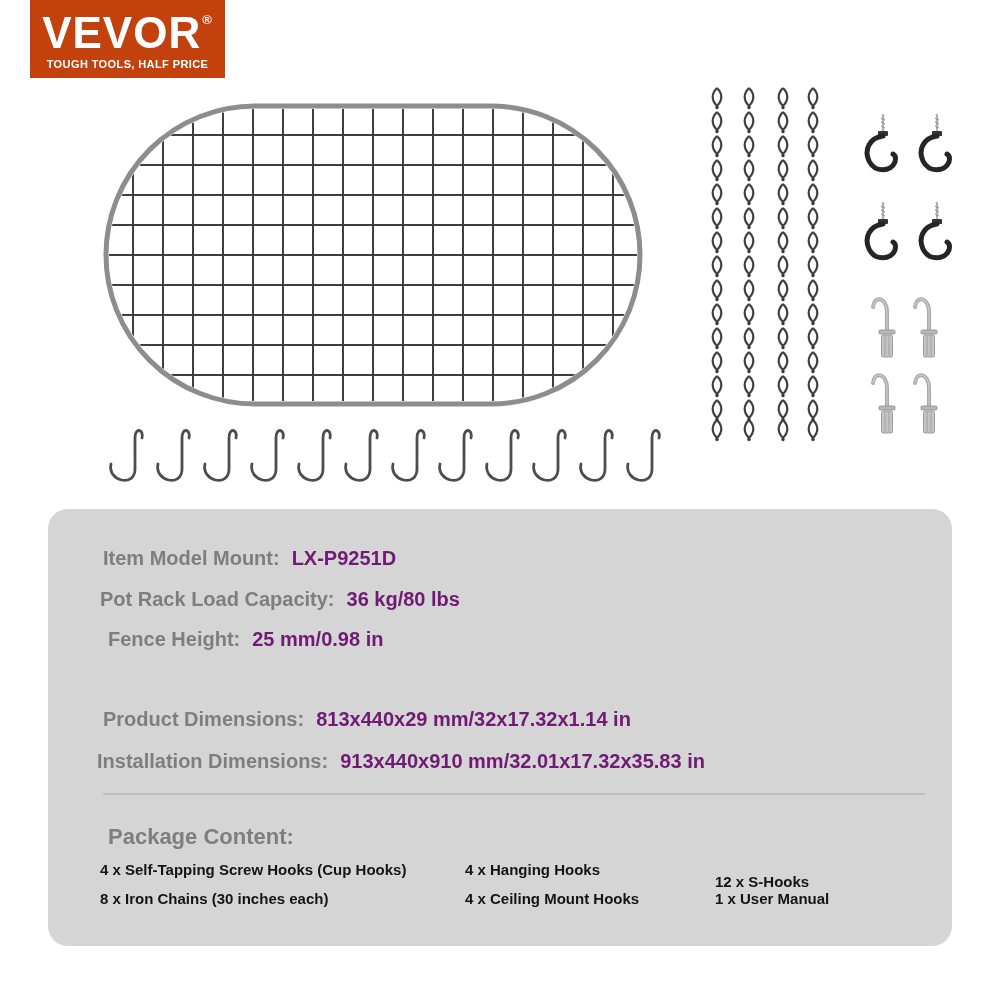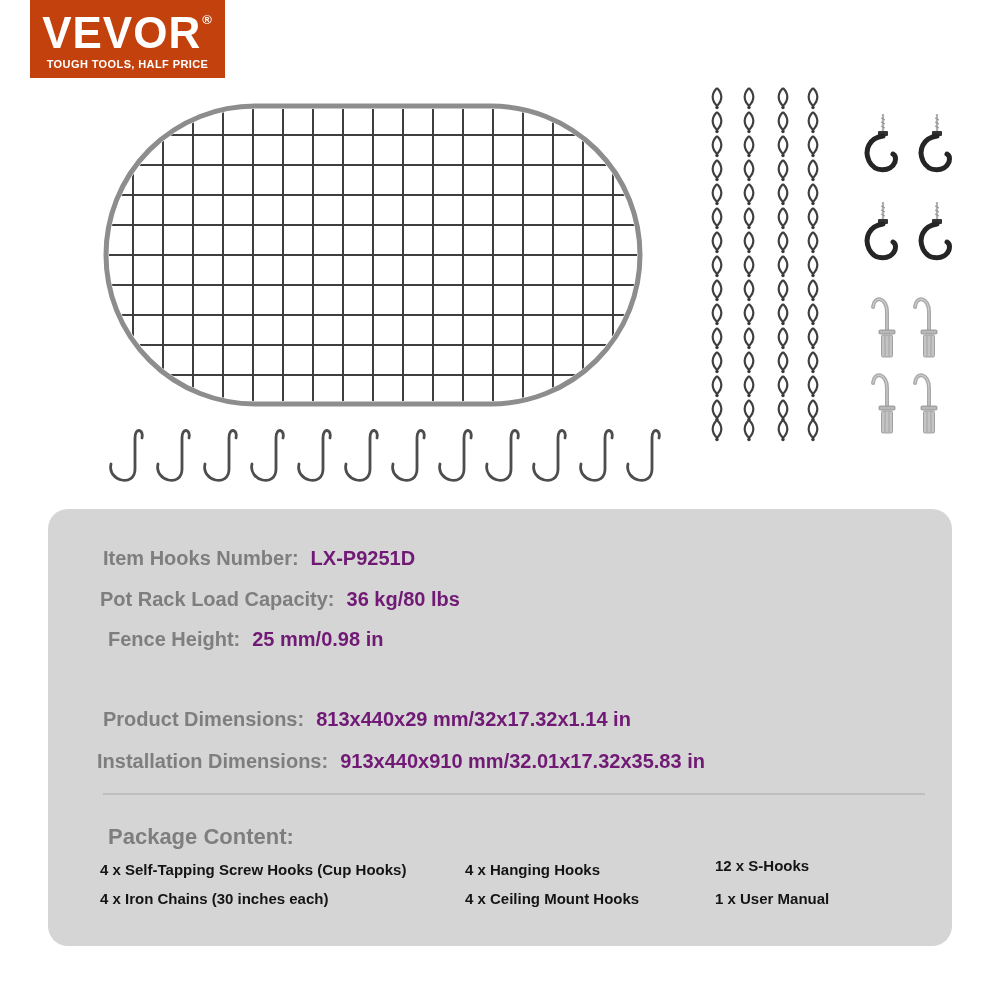--- a/index.html
+++ b/index.html
@@ -135,40 +135,40 @@
         <use href="#shk" x="329"></use>
       <use href="#shk" x="376"></use>
         <use href="#shk" x="423"></use>
         <use href="#shk" x="470"></use>
         <use href="#shk" x="517"></use>
     </svg>
   </div>
 
   <section class="panel">
     <div class="spec-row" style="left:55px;top:37px;">
-      <span class="lbl">Item Hooks Number:</span><span class="val">LX-P9251D</span>
+      <span class="lbl">Item Model Mount:</span><span class="val">LX-P9251D</span>
     </div>
     <div class="spec-row" style="left:52px;top:78px;">
       <span class="lbl">Pot Rack Load Capacity:</span><span class="val">36 kg/80 lbs</span>
     </div>
     <div class="spec-row" style="left:60px;top:118px;">
       <span class="lbl">Fence Height:</span><span class="val">25 mm/0.98 in</span>
     </div>
     <div class="spec-row" style="left:55px;top:198px;">
       <span class="lbl">Product Dimensions:</span><span class="val">813x440x29 mm/32x17.32x1.14 in</span>
     </div>
     <div class="spec-row" style="left:49px;top:240px;">
       <span class="lbl">Installation Dimensions:</span><span class="val">913x440x910 mm/32.01x17.32x35.83 in</span>
     </div>
 
     <div class="divider"></div>
 
     <h2 class="pkg-heading">Package Content:</h2>
 
     <span class="pkg-item" style="left:52px;top:352px;">4 x Self-Tapping Screw Hooks (Cup Hooks)</span>
-    <span class="pkg-item" style="left:52px;top:381px;">4 x Iron Chains (30 inches each)</span>
+    <span class="pkg-item" style="left:52px;top:381px;">8 x Iron Chains (30 inches each)</span>
     <span class="pkg-item" style="left:417px;top:352px;">4 x Hanging Hooks</span>
     <span class="pkg-item" style="left:417px;top:381px;">4 x Ceiling Mount Hooks</span>
-    <span class="pkg-item" style="left:667px;top:348px;">12 x S-Hooks</span>
+    <span class="pkg-item" style="left:667px;top:364px;">12 x S-Hooks</span>
     <span class="pkg-item" style="left:667px;top:381px;">1 x User Manual</span>
   </section>
 
 </div>
 
 </body></html>

